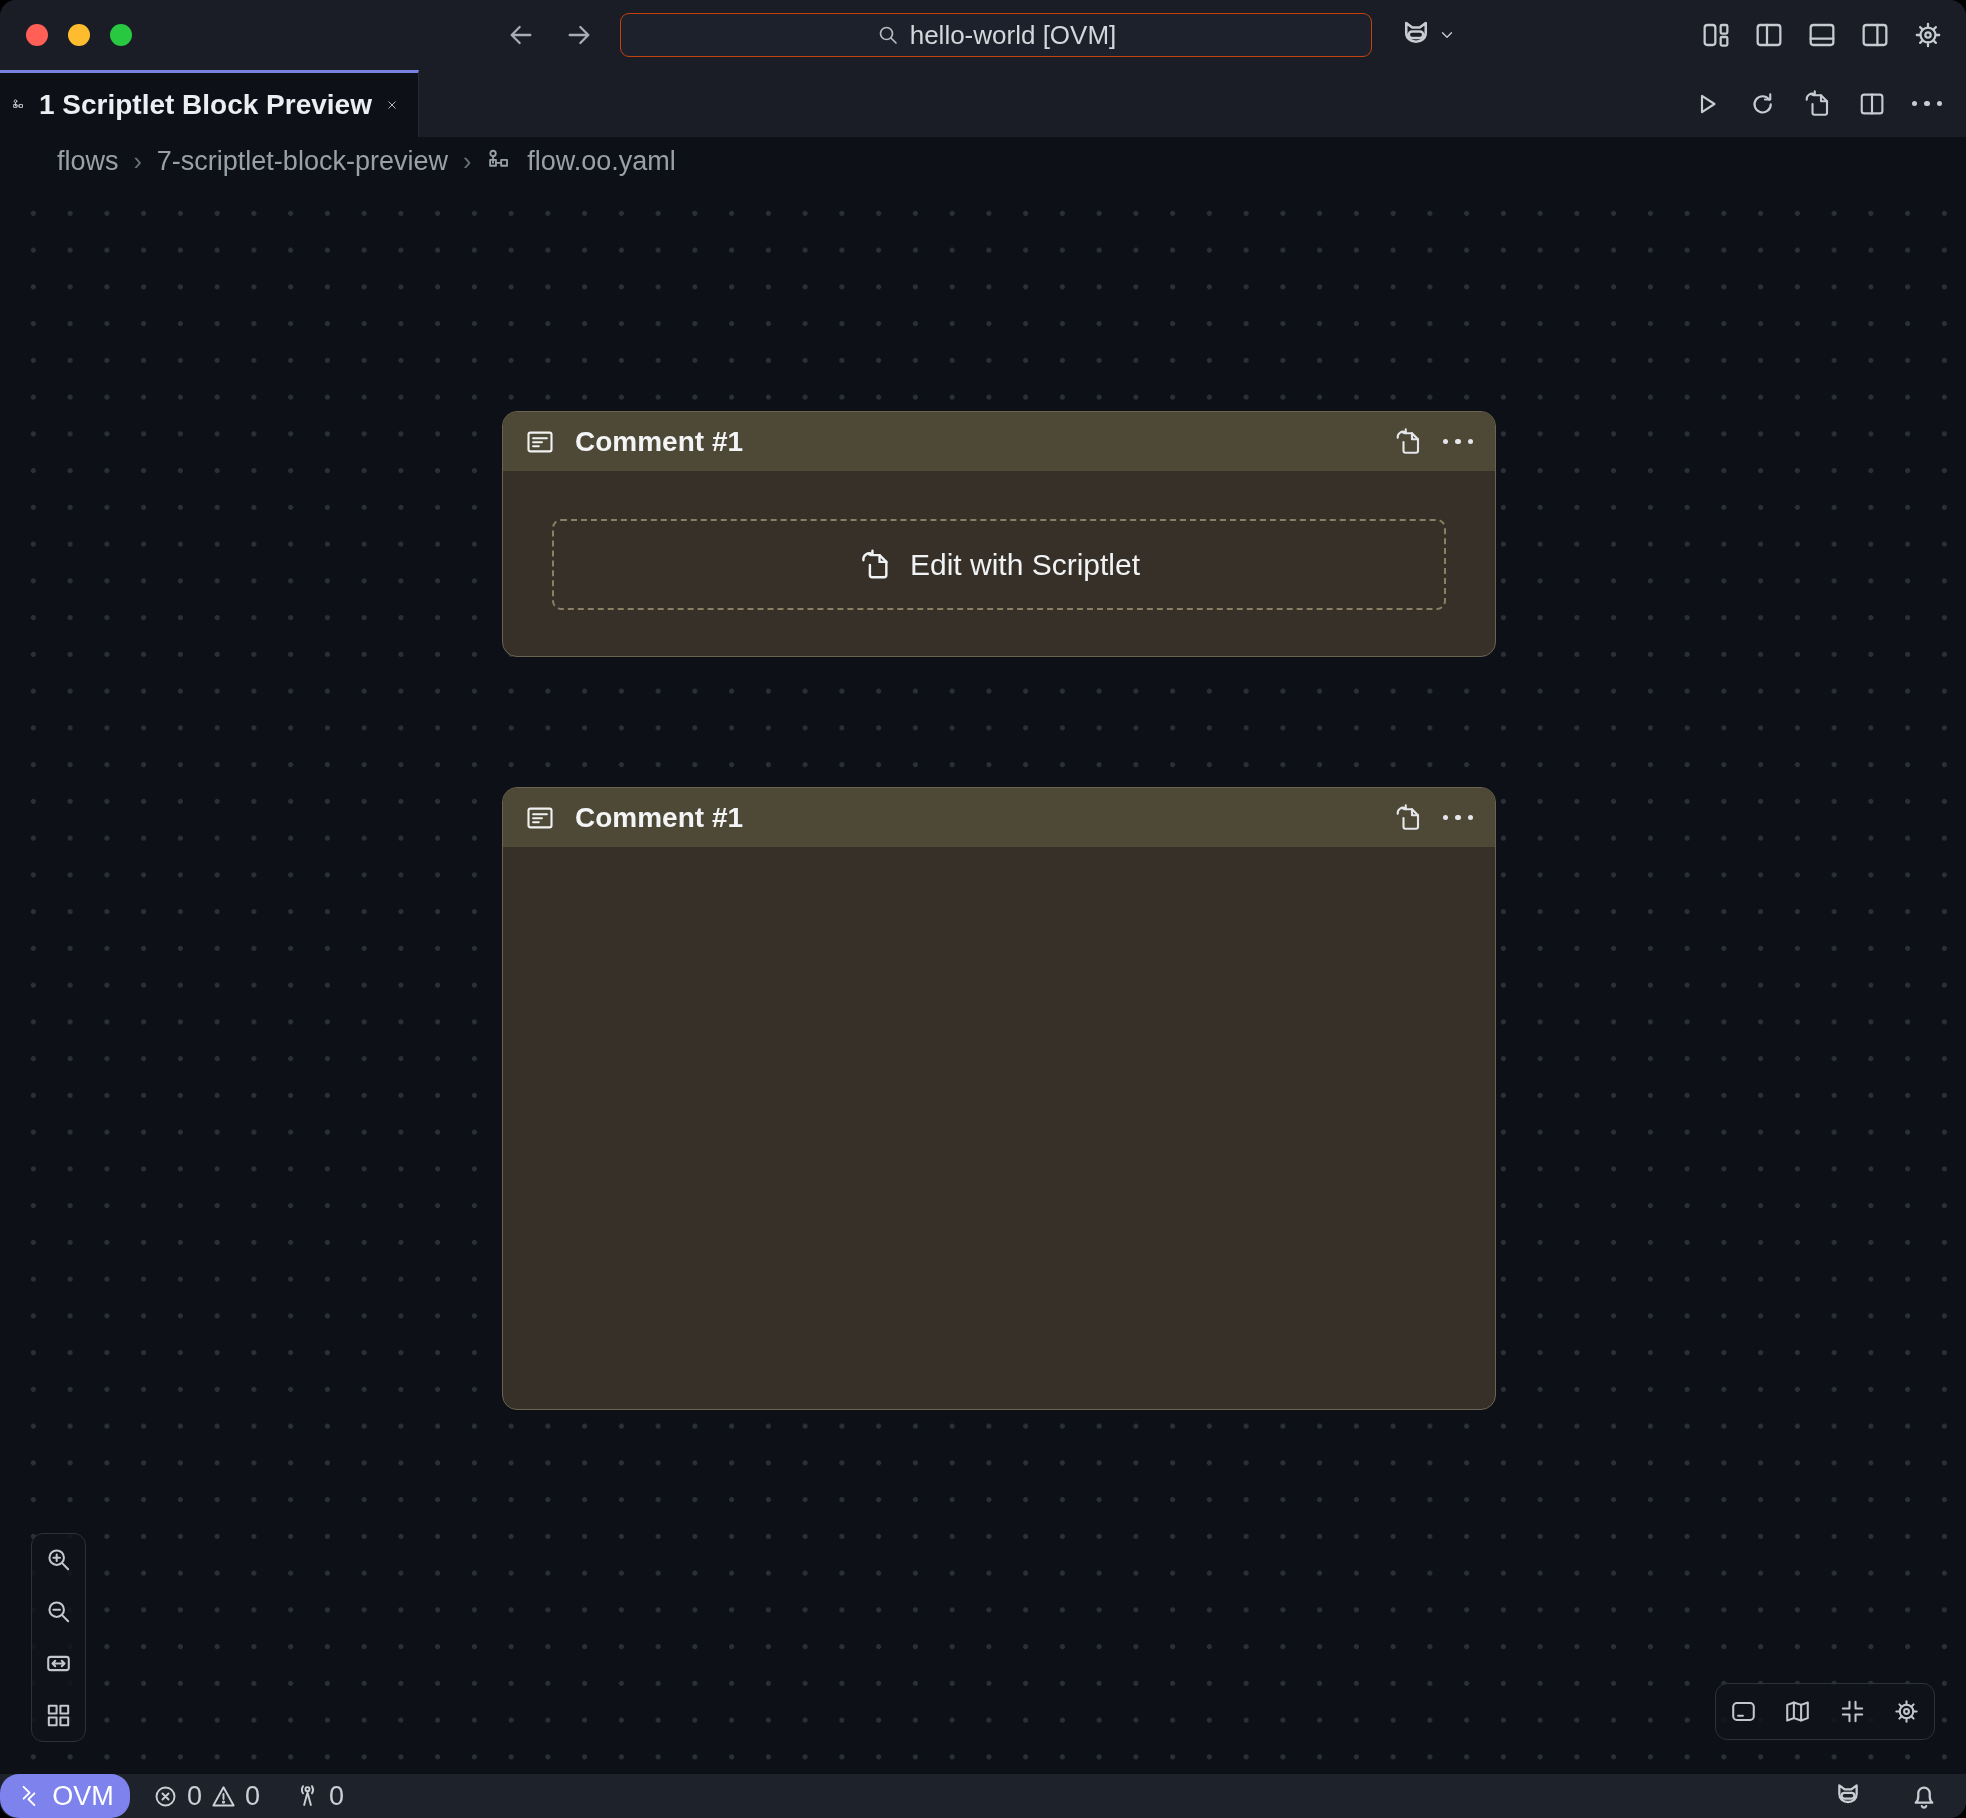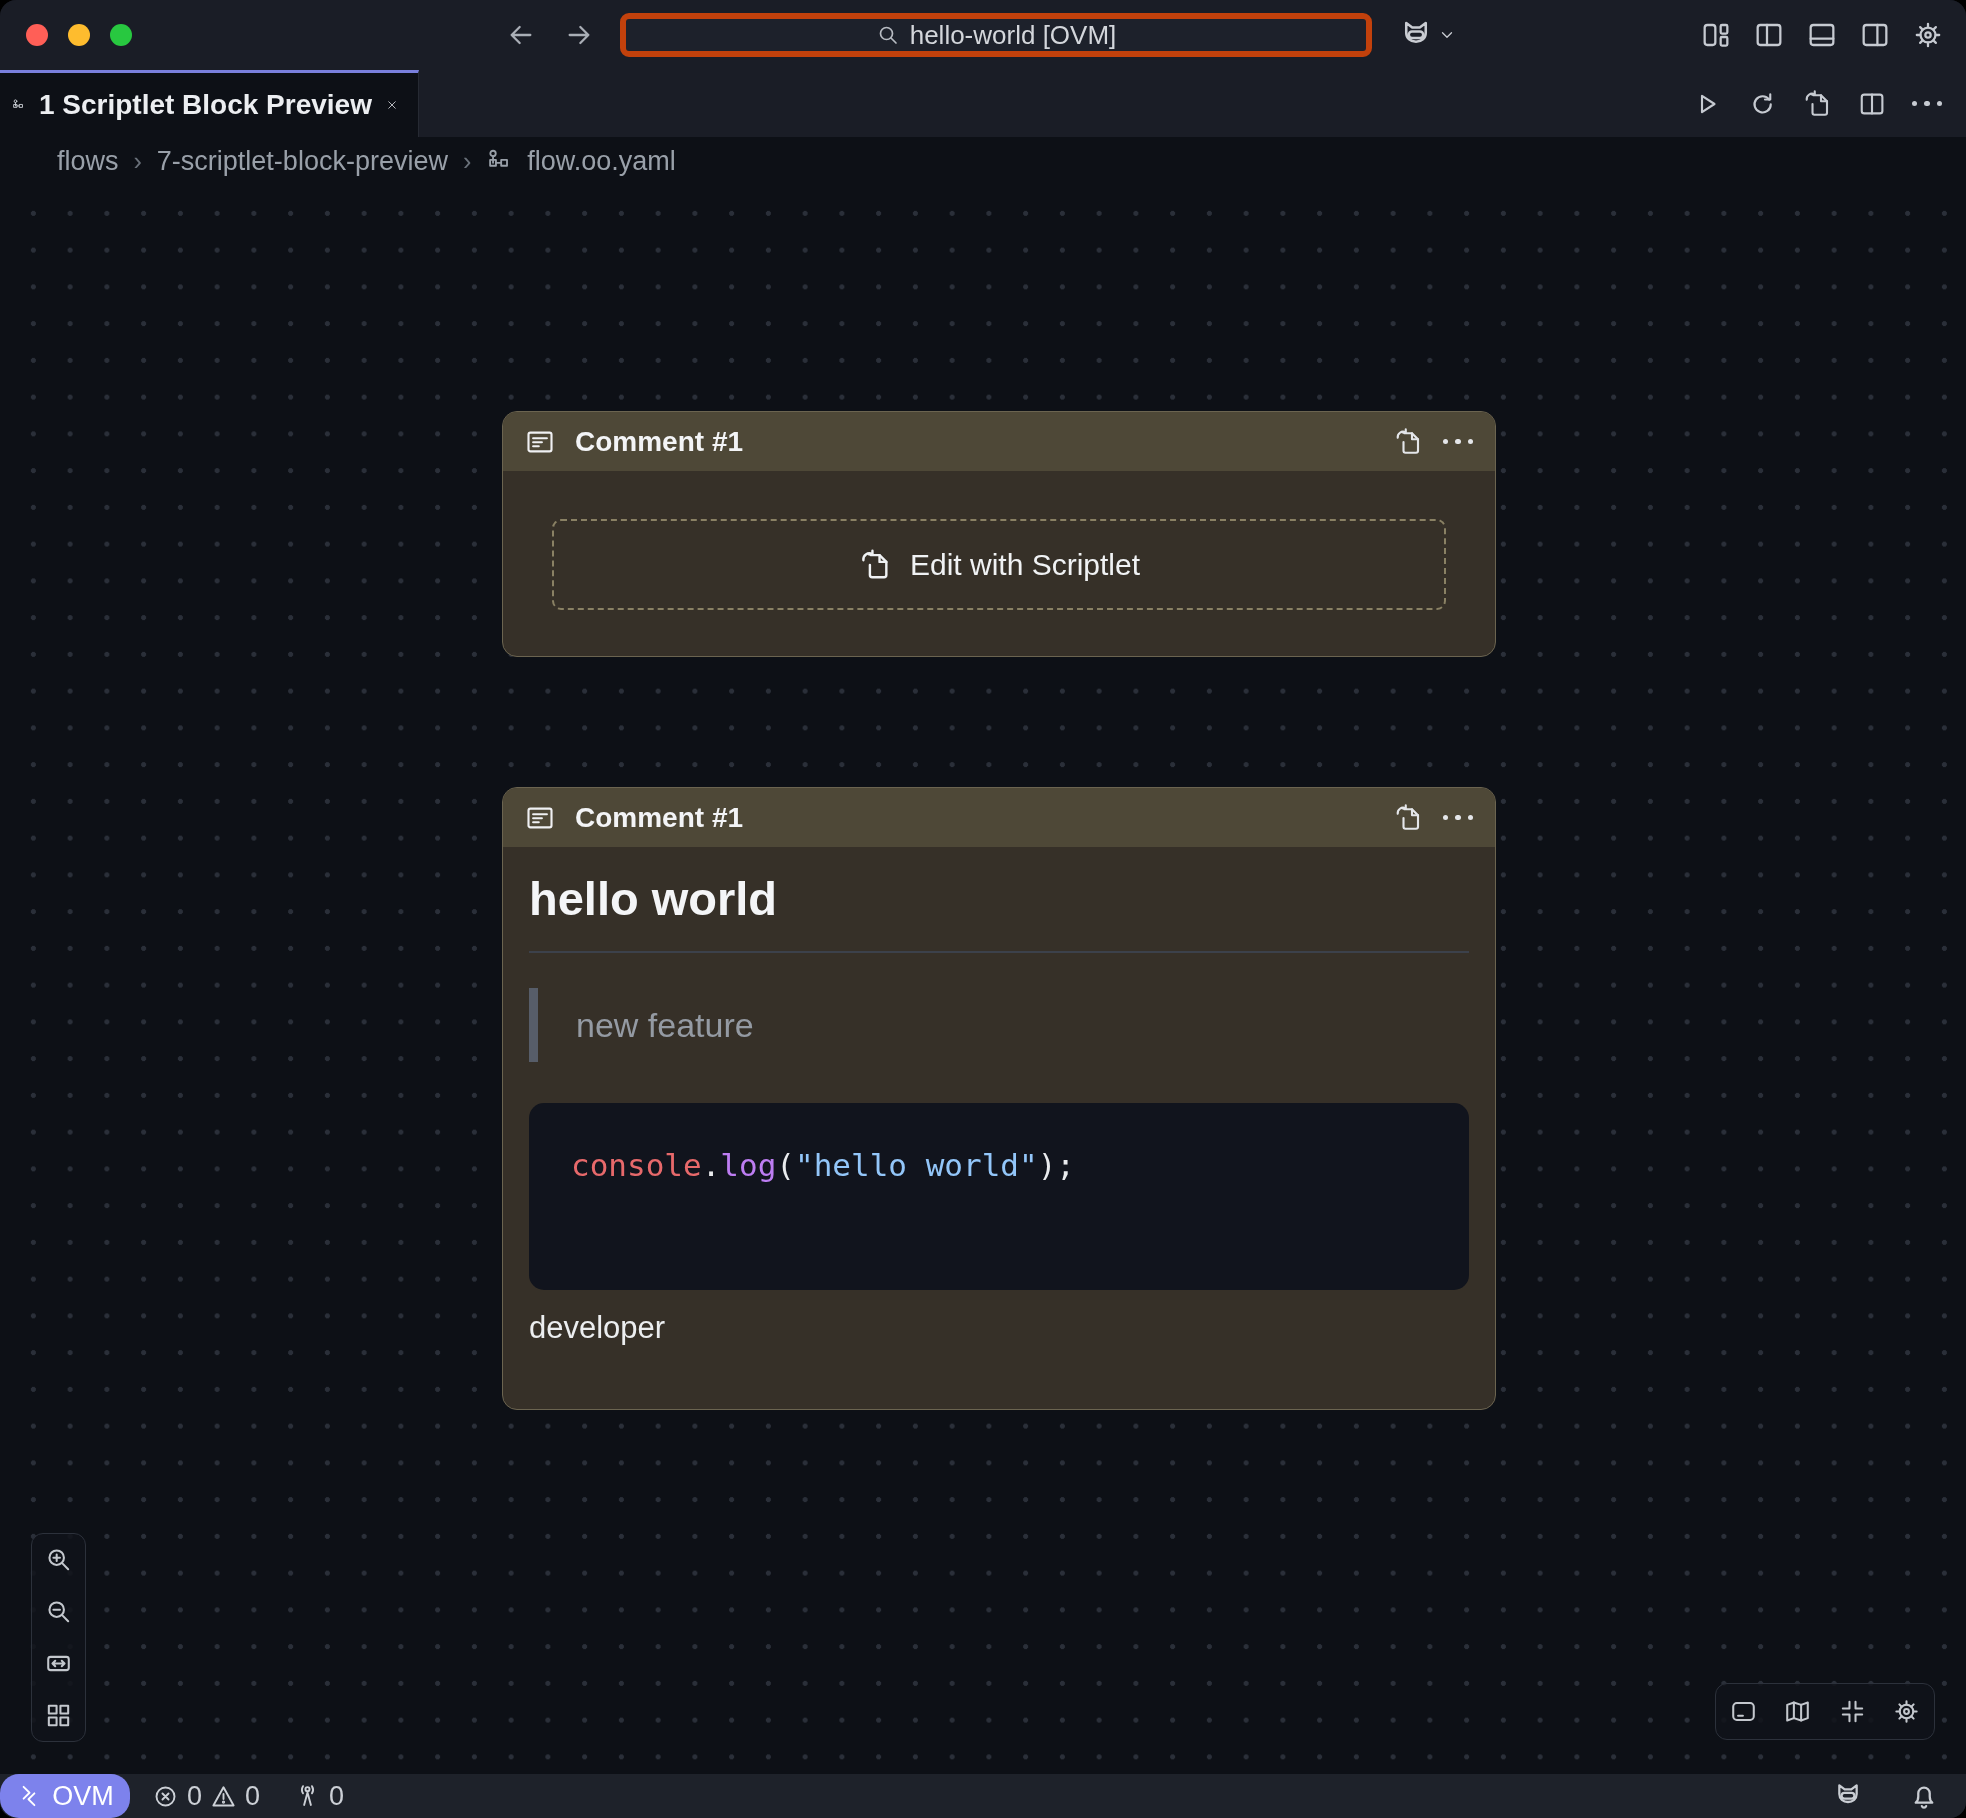--- a/index.html
+++ b/index.html
@@ -12,21 +12,21 @@
   svg.ic{display:block;stroke:currentColor;fill:none;stroke-width:1.7;stroke-linecap:round;stroke-linejoin:round;}
 
   
   .titlebar{position:absolute;top:0;left:0;right:0;height:70px;background:#1a1d26;}
   .traffic{position:absolute;left:26px;top:24px;display:flex;gap:20px;}
   .light{width:22px;height:22px;border-radius:50%;}
   .nav{position:absolute;left:505px;top:0;height:70px;display:flex;align-items:center;gap:26px;color:#a9aeb6;}
   .nav svg{width:32px;height:32px;}
   .searchbox{
     position:absolute;left:620px;top:13px;width:752px;height:44px;box-sizing:border-box;
-    background:#1d212b;border:6px solid #c2410c;border-radius:9px;
+    background:#1d212b;border:1px solid #c2410c;border-radius:9px;
     display:flex;align-items:center;justify-content:center;gap:10px;
     color:#d3d6db;font-size:26px;
   }
   .searchbox svg{width:24px;height:24px;color:#b7bbc2;}
   .tb-cat{position:absolute;left:1398px;top:17px;display:flex;align-items:center;gap:4px;color:#c9ccd2;}
   .tb-cat svg.cat{width:36px;height:36px;}
   .tb-cat svg.chev{width:18px;height:18px;}
   .tb-right{position:absolute;right:22px;top:0;height:70px;display:flex;align-items:center;gap:21px;color:#c6cad1;}
   .tb-right svg{width:32px;height:32px;}
 
@@ -381,31 +381,20 @@
           <svg class="ic">
               <use href="#i-doc-sync"></use>
             </svg>
           <span class="dots3">
               <i></i>
               <i></i>
               <i></i>
             </span>
         </span>
       </div>
-      <div class="card2-body">
-        <h1 class="md-h1">hello world</h1>
-        <hr class="md-hr">
-        <div class="md-quote">
-          <span>new feature</span>
-        </div>
-        <div class="md-code">
-          <span><span style="color: rgb(231, 105, 107);">console</span><span style="color: rgb(233, 235, 238);">.</span><span style="color: rgb(189, 125, 242);">log</span><span style="color: rgb(233, 235, 238);">(</span><span style="color: rgb(147, 198, 249);">"hello world"</span><span style="color: rgb(233, 235, 238);">);</span></span>
-        </div>
-        <div class="md-author">developer</div>
-      </div>
     </div>
   </div>
 
   <div class="zoom-toolbar">
     <svg class="ic">
         <use href="#i-zoom-in"></use>
       </svg>
     <svg class="ic">
         <use href="#i-zoom-out"></use>
       </svg>

